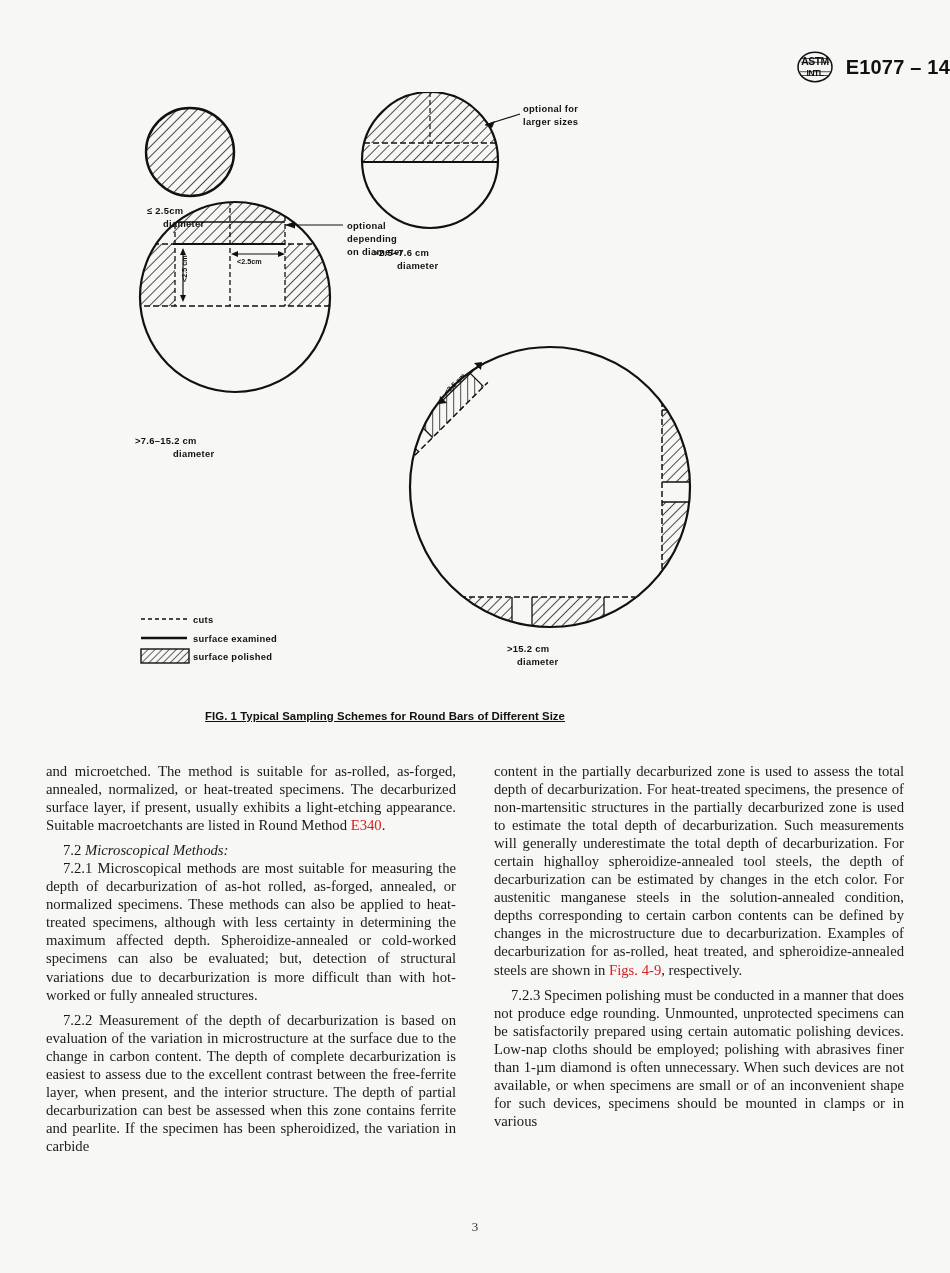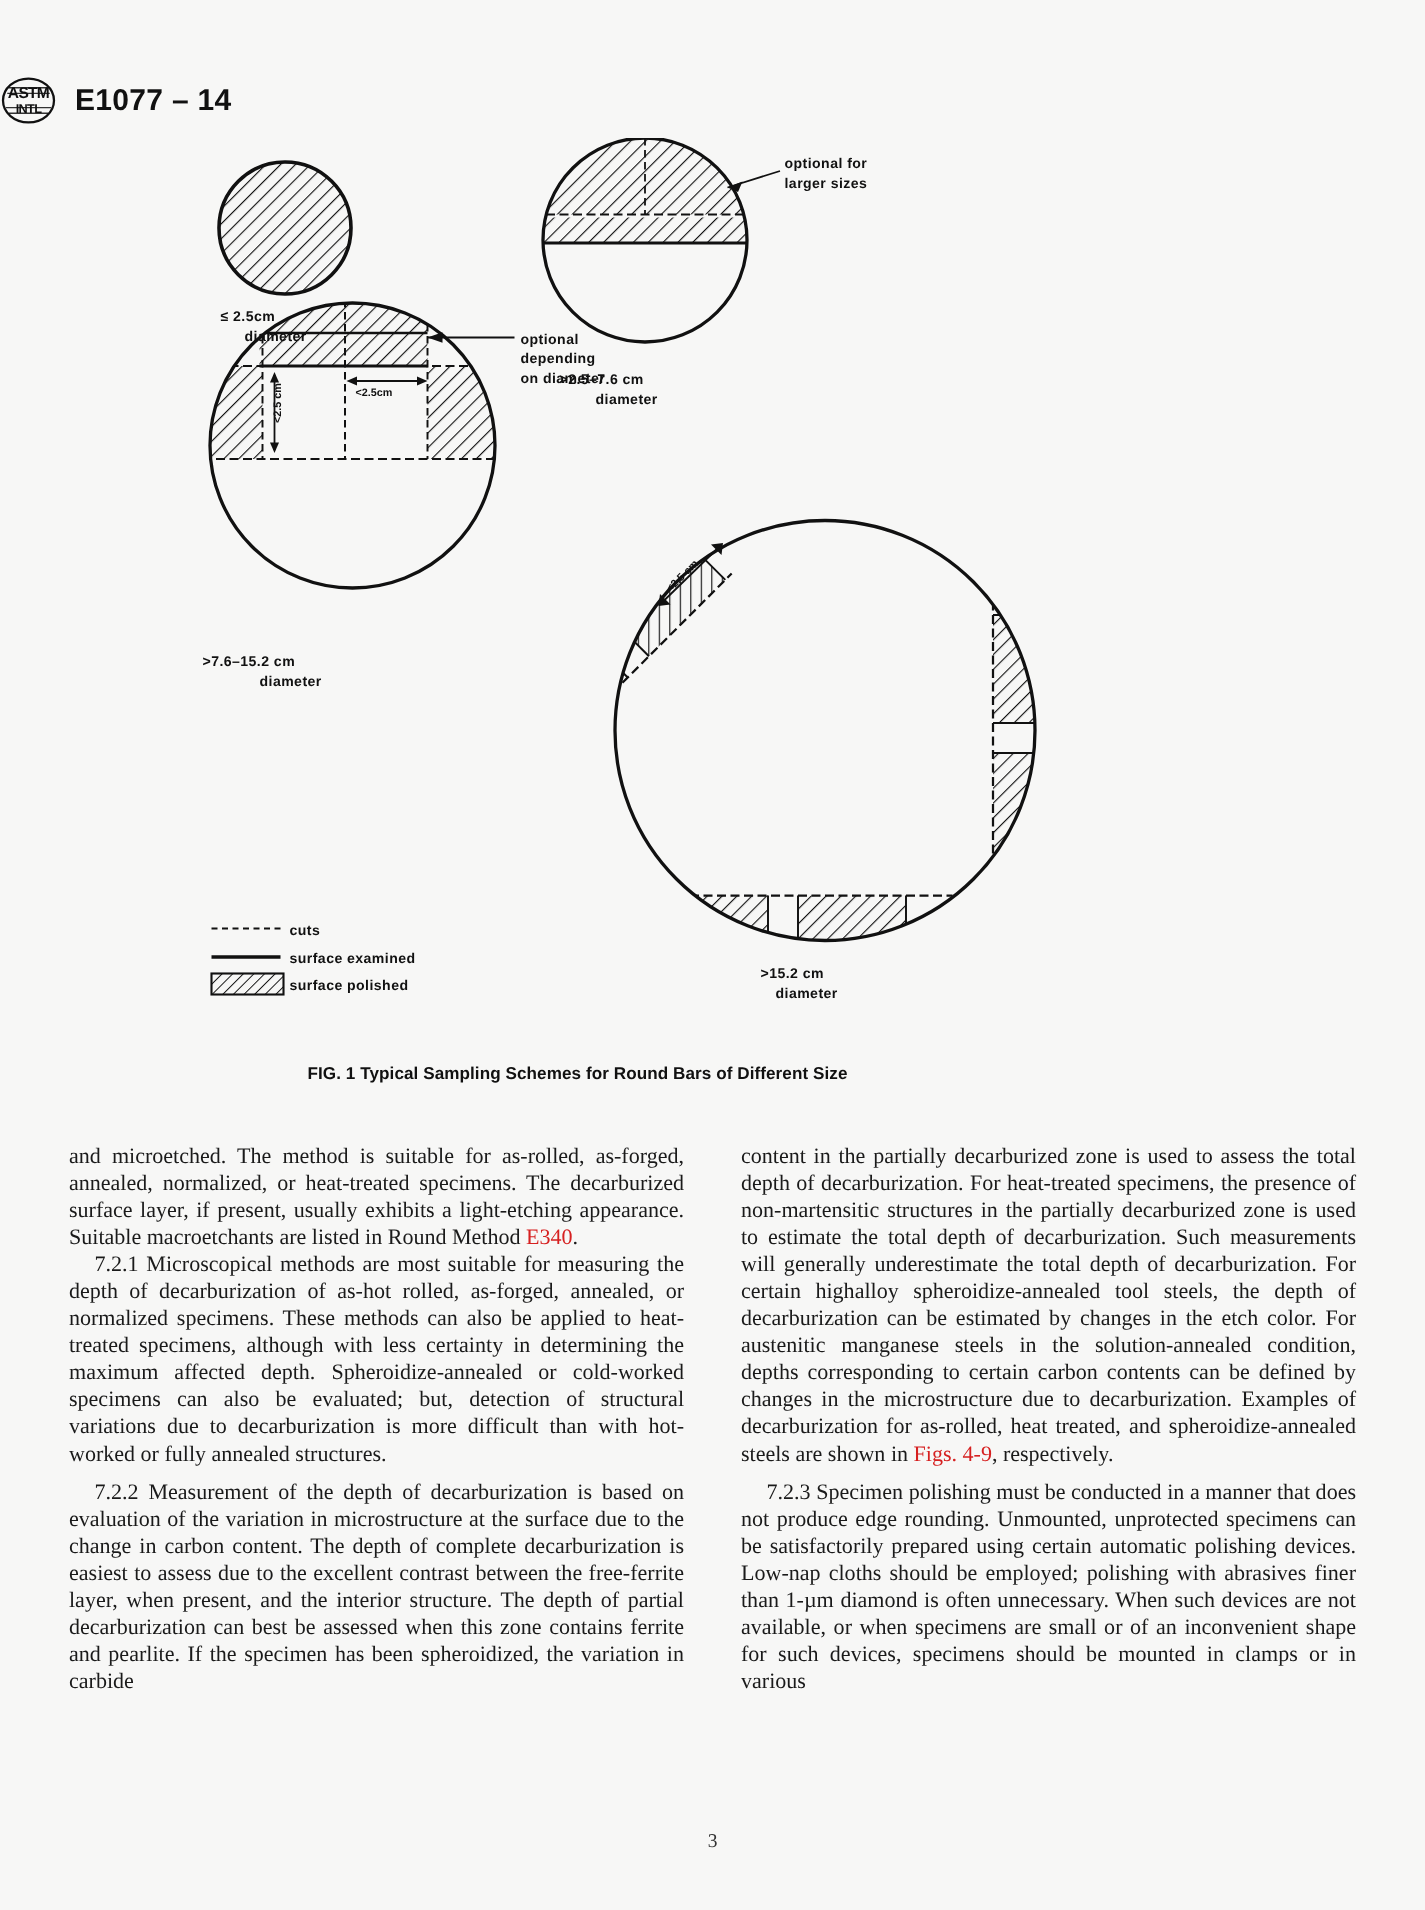--- a/index.html
+++ b/index.html
@@ -17,21 +17,21 @@
   }
 
   
   .header {
     position: absolute;
     top: 50px;
     left: 0;
     width: 950px;
     display: flex;
     align-items: center;
-    justify-content: flex-start;
+    justify-content: flex-end;
     gap: 12px;
   }
   .astm-logo {
     width: 38px;
     height: 34px;
     display: block;
   }
   .header-title {
     font-family: "Liberation Sans", sans-serif;
     font-weight: bold;
@@ -56,20 +56,21 @@
     position: absolute;
     top: 710px;
     left: 0;
     width: 770px;
     text-align: center;
     font-family: "Liberation Sans", sans-serif;
     font-weight: bold;
     font-size: 11.4px;
     color: #111;
     letter-spacing: 0.05px;
+    text-decoration: underline;
   }
 
   
   .columns {
     position: absolute;
     top: 762px;
     left: 46px;
     width: 858px;
     display: flex;
     gap: 38px;
@@ -277,20 +278,21 @@
   </svg>
 </div>
 
 <div class="fig-caption">FIG. 1 Typical Sampling Schemes for Round Bars of Different Size</div>
 
 <div class="columns">
 
   <div class="col">
     <p><span>and microetched. The method is suitable for as-rolled, as-forged, annealed, normalized, or heat-treated specimens. The decarburized surface layer, if present, usually exhibits a light-etching appearance. Suitable macroetchants are listed in Round Method </span><span class="xref">E340</span><span>.</span></p>
 
+    <p class="indent spaced"><span>7.2</span>&nbsp;<span class="ital">Microscopical Methods:</span></p>
 
     <p class="indent">7.2.1 Microscopical methods are most suitable for measuring the depth of decarburization of as-hot rolled, as-forged, annealed, or normalized specimens. These methods can also be applied to heat-treated specimens, although with less certainty in determining the maximum affected depth. Spheroidize-annealed or cold-worked specimens can also be evaluated; but, detection of structural variations due to decarburization is more difficult than with hot-worked or fully annealed structures.</p>
 
     <p class="indent spaced">7.2.2 Measurement of the depth of decarburization is based on evaluation of the variation in microstructure at the surface due to the change in carbon content. The depth of complete decarburization is easiest to assess due to the excellent contrast between the free-ferrite layer, when present, and the interior structure. The depth of partial decarburization can best be assessed when this zone contains ferrite and pearlite. If the specimen has been spheroidized, the variation in carbide</p>
   </div>
 
   <div class="col">
     <p><span>content in the partially decarburized zone is used to assess the total depth of decarburization. For heat-treated specimens, the presence of non-martensitic structures in the partially decarburized zone is used to estimate the total depth of decarburization. Such measurements will generally underestimate the total depth of decarburization. For certain highalloy spheroidize-annealed tool steels, the depth of decarburization can be estimated by changes in the etch color. For austenitic manganese steels in the solution-annealed condition, depths corresponding to certain carbon contents can be defined by changes in the microstructure due to decarburization. Examples of decarburization for as-rolled, heat treated, and spheroidize-annealed steels are shown in </span><span class="xref">Figs. 4-9</span><span>, respectively.</span></p>
 
     <p class="indent spaced">7.2.3 Specimen polishing must be conducted in a manner that does not produce edge rounding. Unmounted, unprotected specimens can be satisfactorily prepared using certain automatic polishing devices. Low-nap cloths should be employed; polishing with abrasives finer than 1-µm diamond is often unnecessary. When such devices are not available, or when specimens are small or of an inconvenient shape for such devices, specimens should be mounted in clamps or in various</p>

